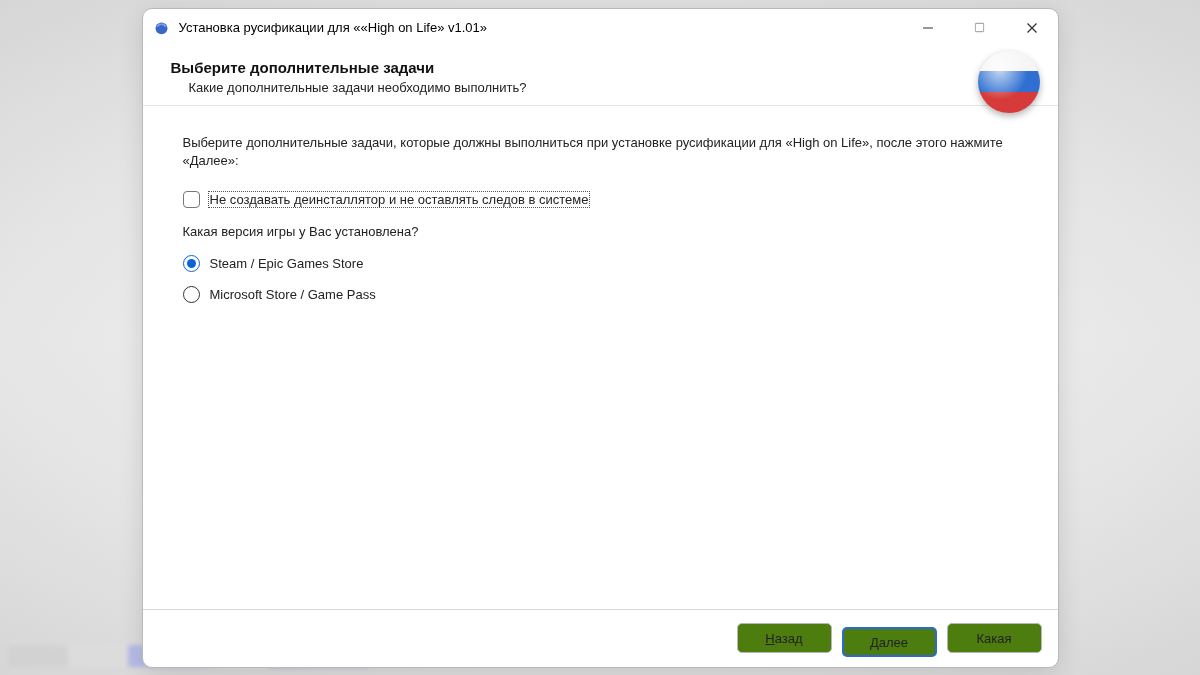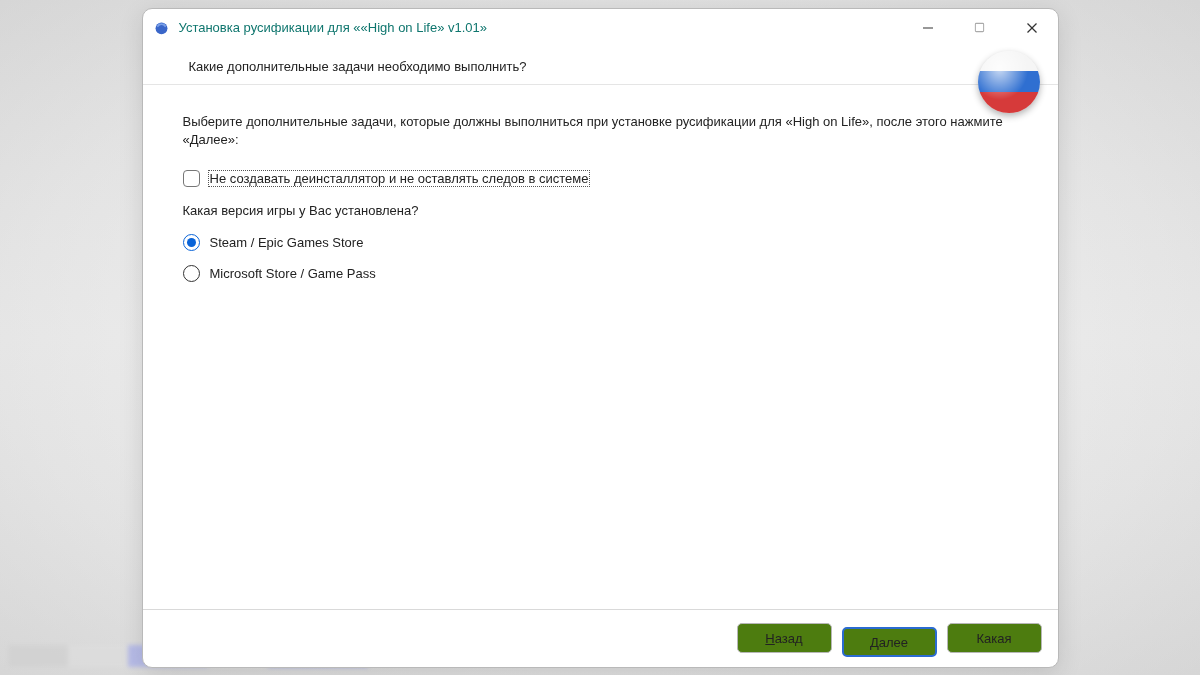--- a/index.html
+++ b/index.html
@@ -40,21 +40,21 @@
       align-items: center;
       padding-left: 10px;
     }
     .title-icon {
       width: 18px; height: 18px;
       margin-right: 8px;
       display:flex; align-items:center; justify-content:center;
     }
     .title-text {
       font-size: 13px;
-      color: #0f766e;
+      color: #000000;
       flex: 1;
     }
     .win-controls {
       display: flex;
       height: 100%;
     }
     .win-btn {
       width: 52px;
       height: 100%;
       display: flex;
@@ -225,20 +225,21 @@
       <div class="win-btn close">
         <svg width="12" height="12" viewBox="0 0 12 12">
             <line x1="1.5" y1="1.5" x2="10.5" y2="10.5" stroke="#333" stroke-width="1.2"></line>
             <line x1="10.5" y1="1.5" x2="1.5" y2="10.5" stroke="#333" stroke-width="1.2"></line>
           </svg>
       </div>
     </div>
   </div>
 
   <div class="header">
+    <h2>Выберите дополнительные задачи</h2>
     <p>Какие дополнительные задачи необходимо выполнить?</p>
     <div class="flag-orb">
       <div class="flag-stripe flag-white"></div>
       <div class="flag-stripe flag-blue"></div>
       <div class="flag-stripe flag-red"></div>
       <div class="flag-gloss"></div>
     </div>
   </div>
   <div class="divider"></div>
 

